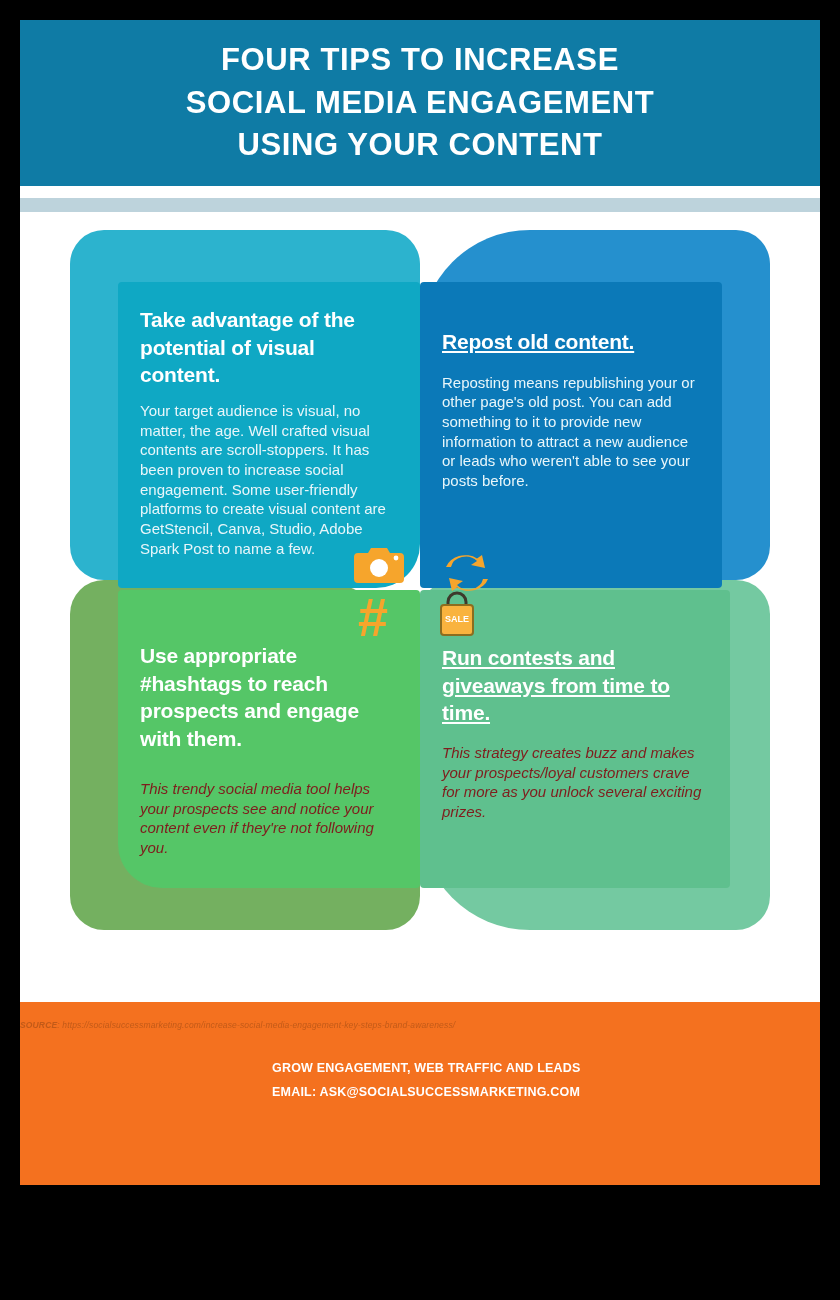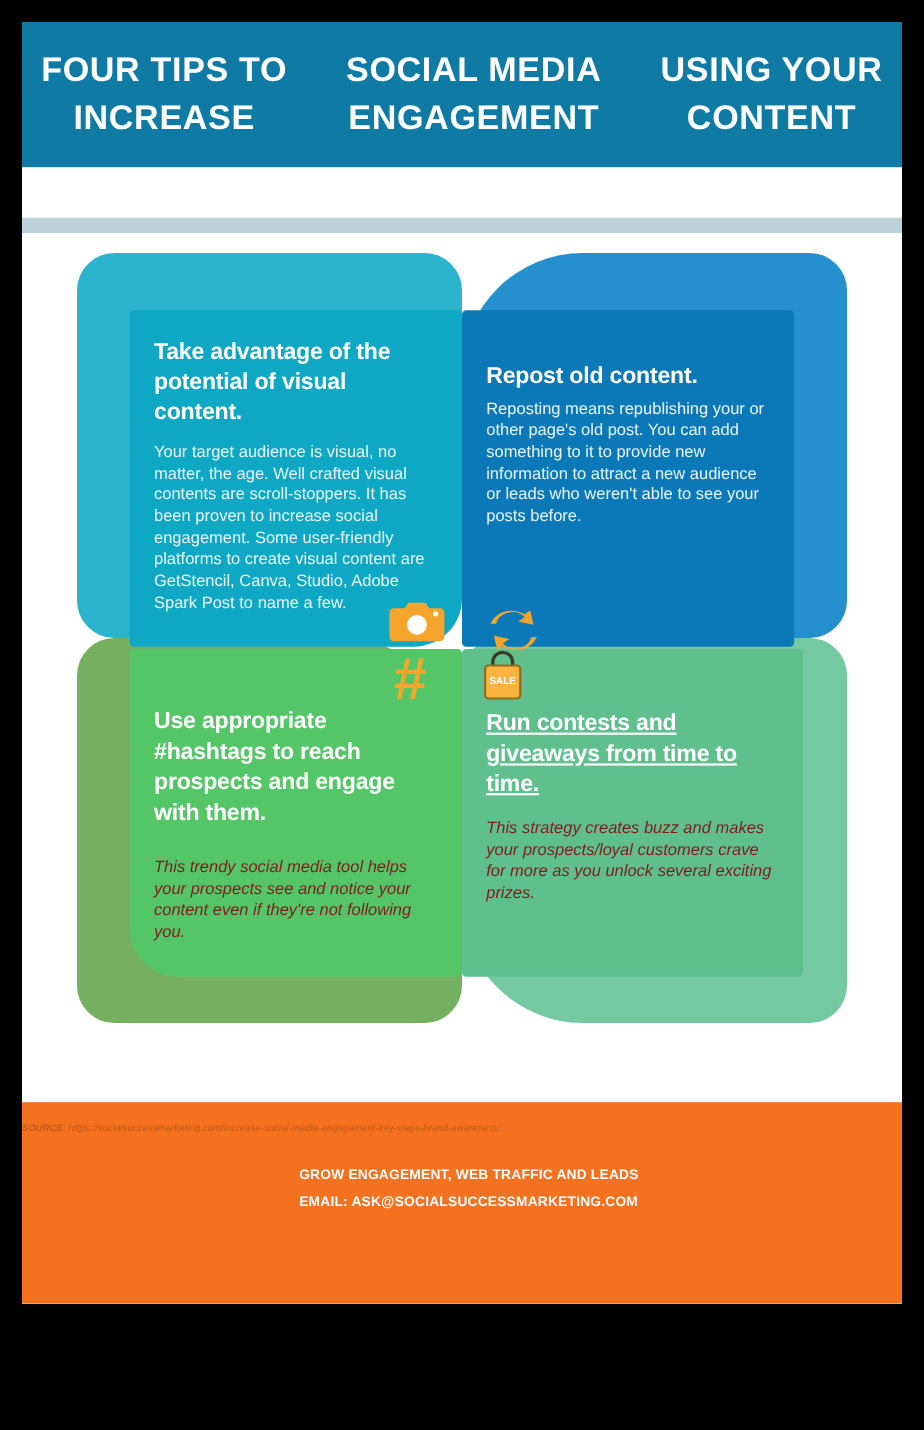--- a/index.html
+++ b/index.html
@@ -14,23 +14,23 @@
     position:absolute;
     left:20px; top:20px;
     width:800px; height:1165px;
     background:#ffffff;
     overflow:hidden;
   }
 
   
   .header {
     position:absolute; left:0; top:0;
-    width:800px; height:132px;
+    width:800px; height:166px;
     background:#0F7BA5;
-    display:flex; flex-direction:row;
+    display:flex; flex-direction:column;
     align-items:center; justify-content:center;
   }
   .header-line {
     color:#ffffff;
     font-weight:bold;
     font-size:31px;
     letter-spacing:0.6px;
     line-height:1.38;
     text-align:center;
     text-transform:uppercase;
@@ -80,21 +80,21 @@
   }
   .card-body {
     color:#E8F6FA;
     font-size:15px;
     line-height:1.31;
   }
   .panel-bl .card-body, .panel-br .card-body { color:#7f1d1d;font-style:italic; }
 
   
   .panel-tl .card-title { padding-top:6px; }
-  .panel-tr .card-title { padding-top:28px; margin-bottom:6px; }
+  .panel-tr .card-title { padding-top:28px; margin-bottom:17px;text-decoration:underline; }
   .panel-bl .card-title { padding-top:34px; margin-bottom:22px; }
   .panel-br .card-title { padding-top:36px; margin-bottom:16px;text-decoration:underline; }
   .panel-bl .card-body  { padding-top:4px; }
 
   
   .icon { position:absolute; }
   .icon-camera { left:333px; top:333px; }
   .icon-repost { left:425px; top:340px; }
   .icon-hash   { left:338px; top:378px; color:#F6A52C; font-size:54px; font-weight:bold; line-height:1; font-family:"Liberation Sans", sans-serif; }
   .icon-bag    { left:415px; top:378px; }

